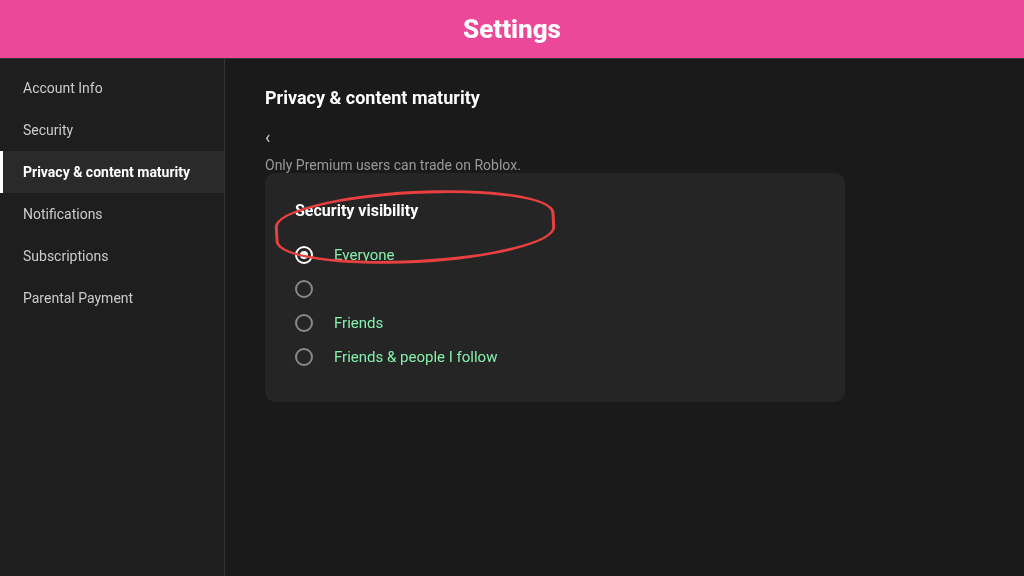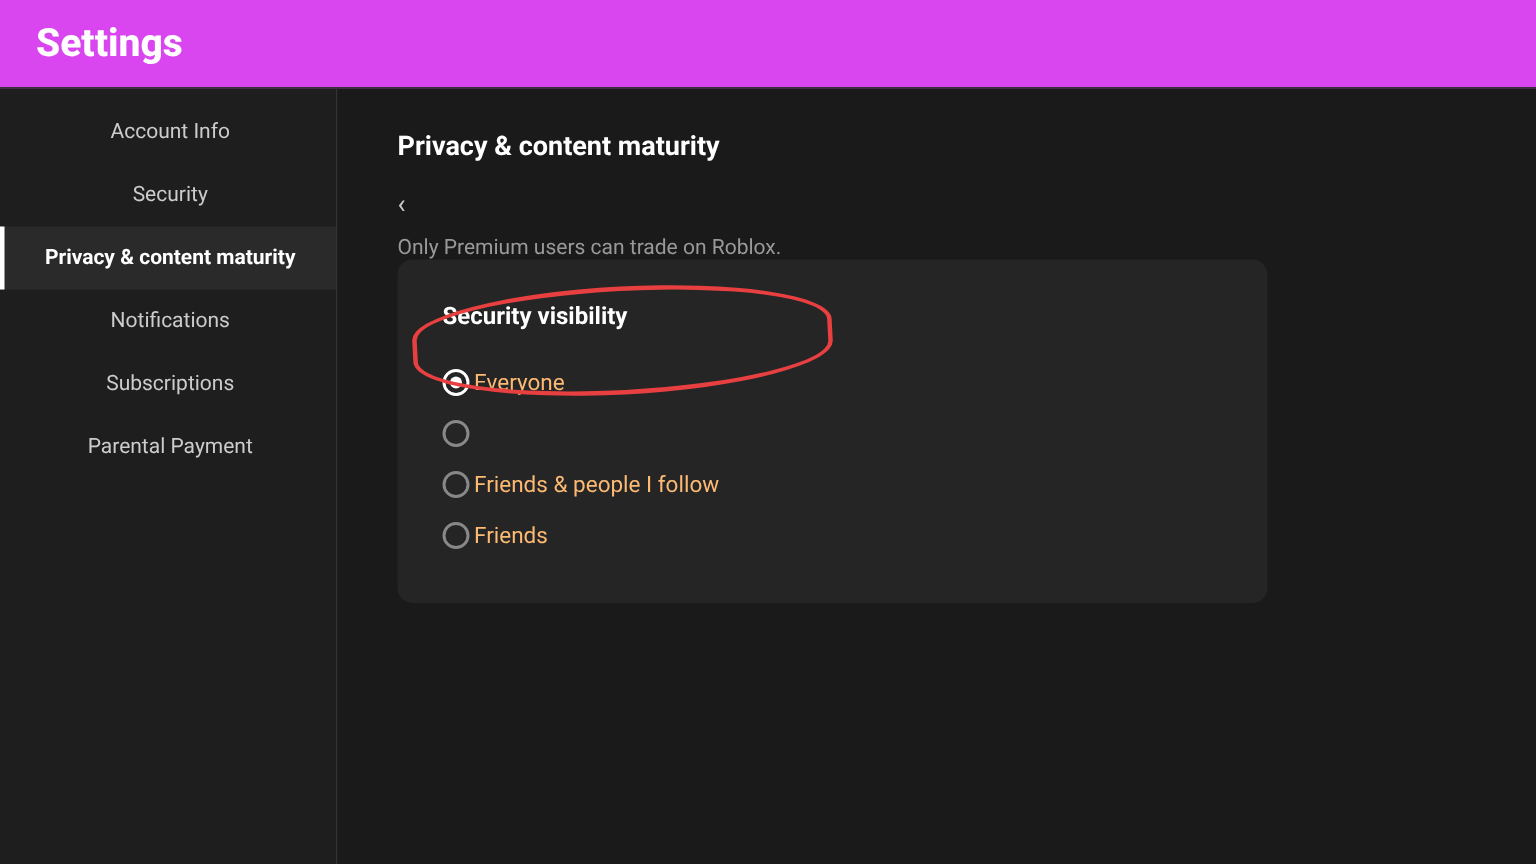--- a/index.html
+++ b/index.html
@@ -9,23 +9,24 @@
       height: 576px;
       background: #1a1a1a;
       font-family: -apple-system, BlinkMacSystemFont, 'Segoe UI', Roboto, sans-serif;
       color: #e0e0e0;
       overflow: hidden;
       display: flex;
       flex-direction: column;
     }
 
     .header {
-      background: #d946ef;
+      background: #ec4899;
       padding: 14px 24px;
       border-bottom: 1px solid #333;
+      text-align: center;
     }
 
     .header h1 {
       font-size: 26px;
       font-weight: 800;
       color: #fff;
     }
 
     .main-layout {
       display: flex;
@@ -33,21 +34,20 @@
       overflow: hidden;
     }
 
     .sidebar {
       width: 225px;
       background: #1e1e1e;
       border-right: 1px solid #333;
       padding: 8px 0;
       flex-shrink: 0;
       overflow-y: auto;
-      text-align: center;
     }
 
     .sidebar-item {
       padding: 13px 20px;
       cursor: pointer;
       color: #ccc;
       font-size: 14px;
       font-weight: 400;
       border-left: 3px solid transparent;
       transition: background 0.15s;
@@ -109,25 +109,25 @@
     .card-section-title {
       font-size: 16px;
       font-weight: 700;
       color: #fff;
       margin-bottom: 18px;
     }
 
     .radio-option {
       display: flex;
       align-items: center;
-      gap: 3px;
+      gap: 21px;
       padding: 8px 0;
       cursor: pointer;
       font-size: 15px;
-      color: #fdba74;
+      color: #86efac;
     }
 
     .radio-circle {
       width: 18px;
       height: 18px;
       border-radius: 50%;
       border: 2px solid #888;
       display: flex;
       align-items: center;
       justify-content: center;
@@ -193,22 +193,22 @@
 
       <div class="radio-option">
             <span class="radio-circle selected"></span>
             <span>Everyone</span>
           </div>
           <div class="radio-option">
             <span class="radio-circle"></span>
           </div>
           <div class="radio-option">
             <span class="radio-circle"></span>
-            <span>Friends &amp; people I follow</span>
+            <span>Friends</span>
           </div>
           <div class="radio-option">
             <span class="radio-circle"></span>
-            <span>Friends</span>
+            <span>Friends &amp; people I follow</span>
           </div>
         </div>
     </div>
   </main>
 </div>
 
 </body></html>

